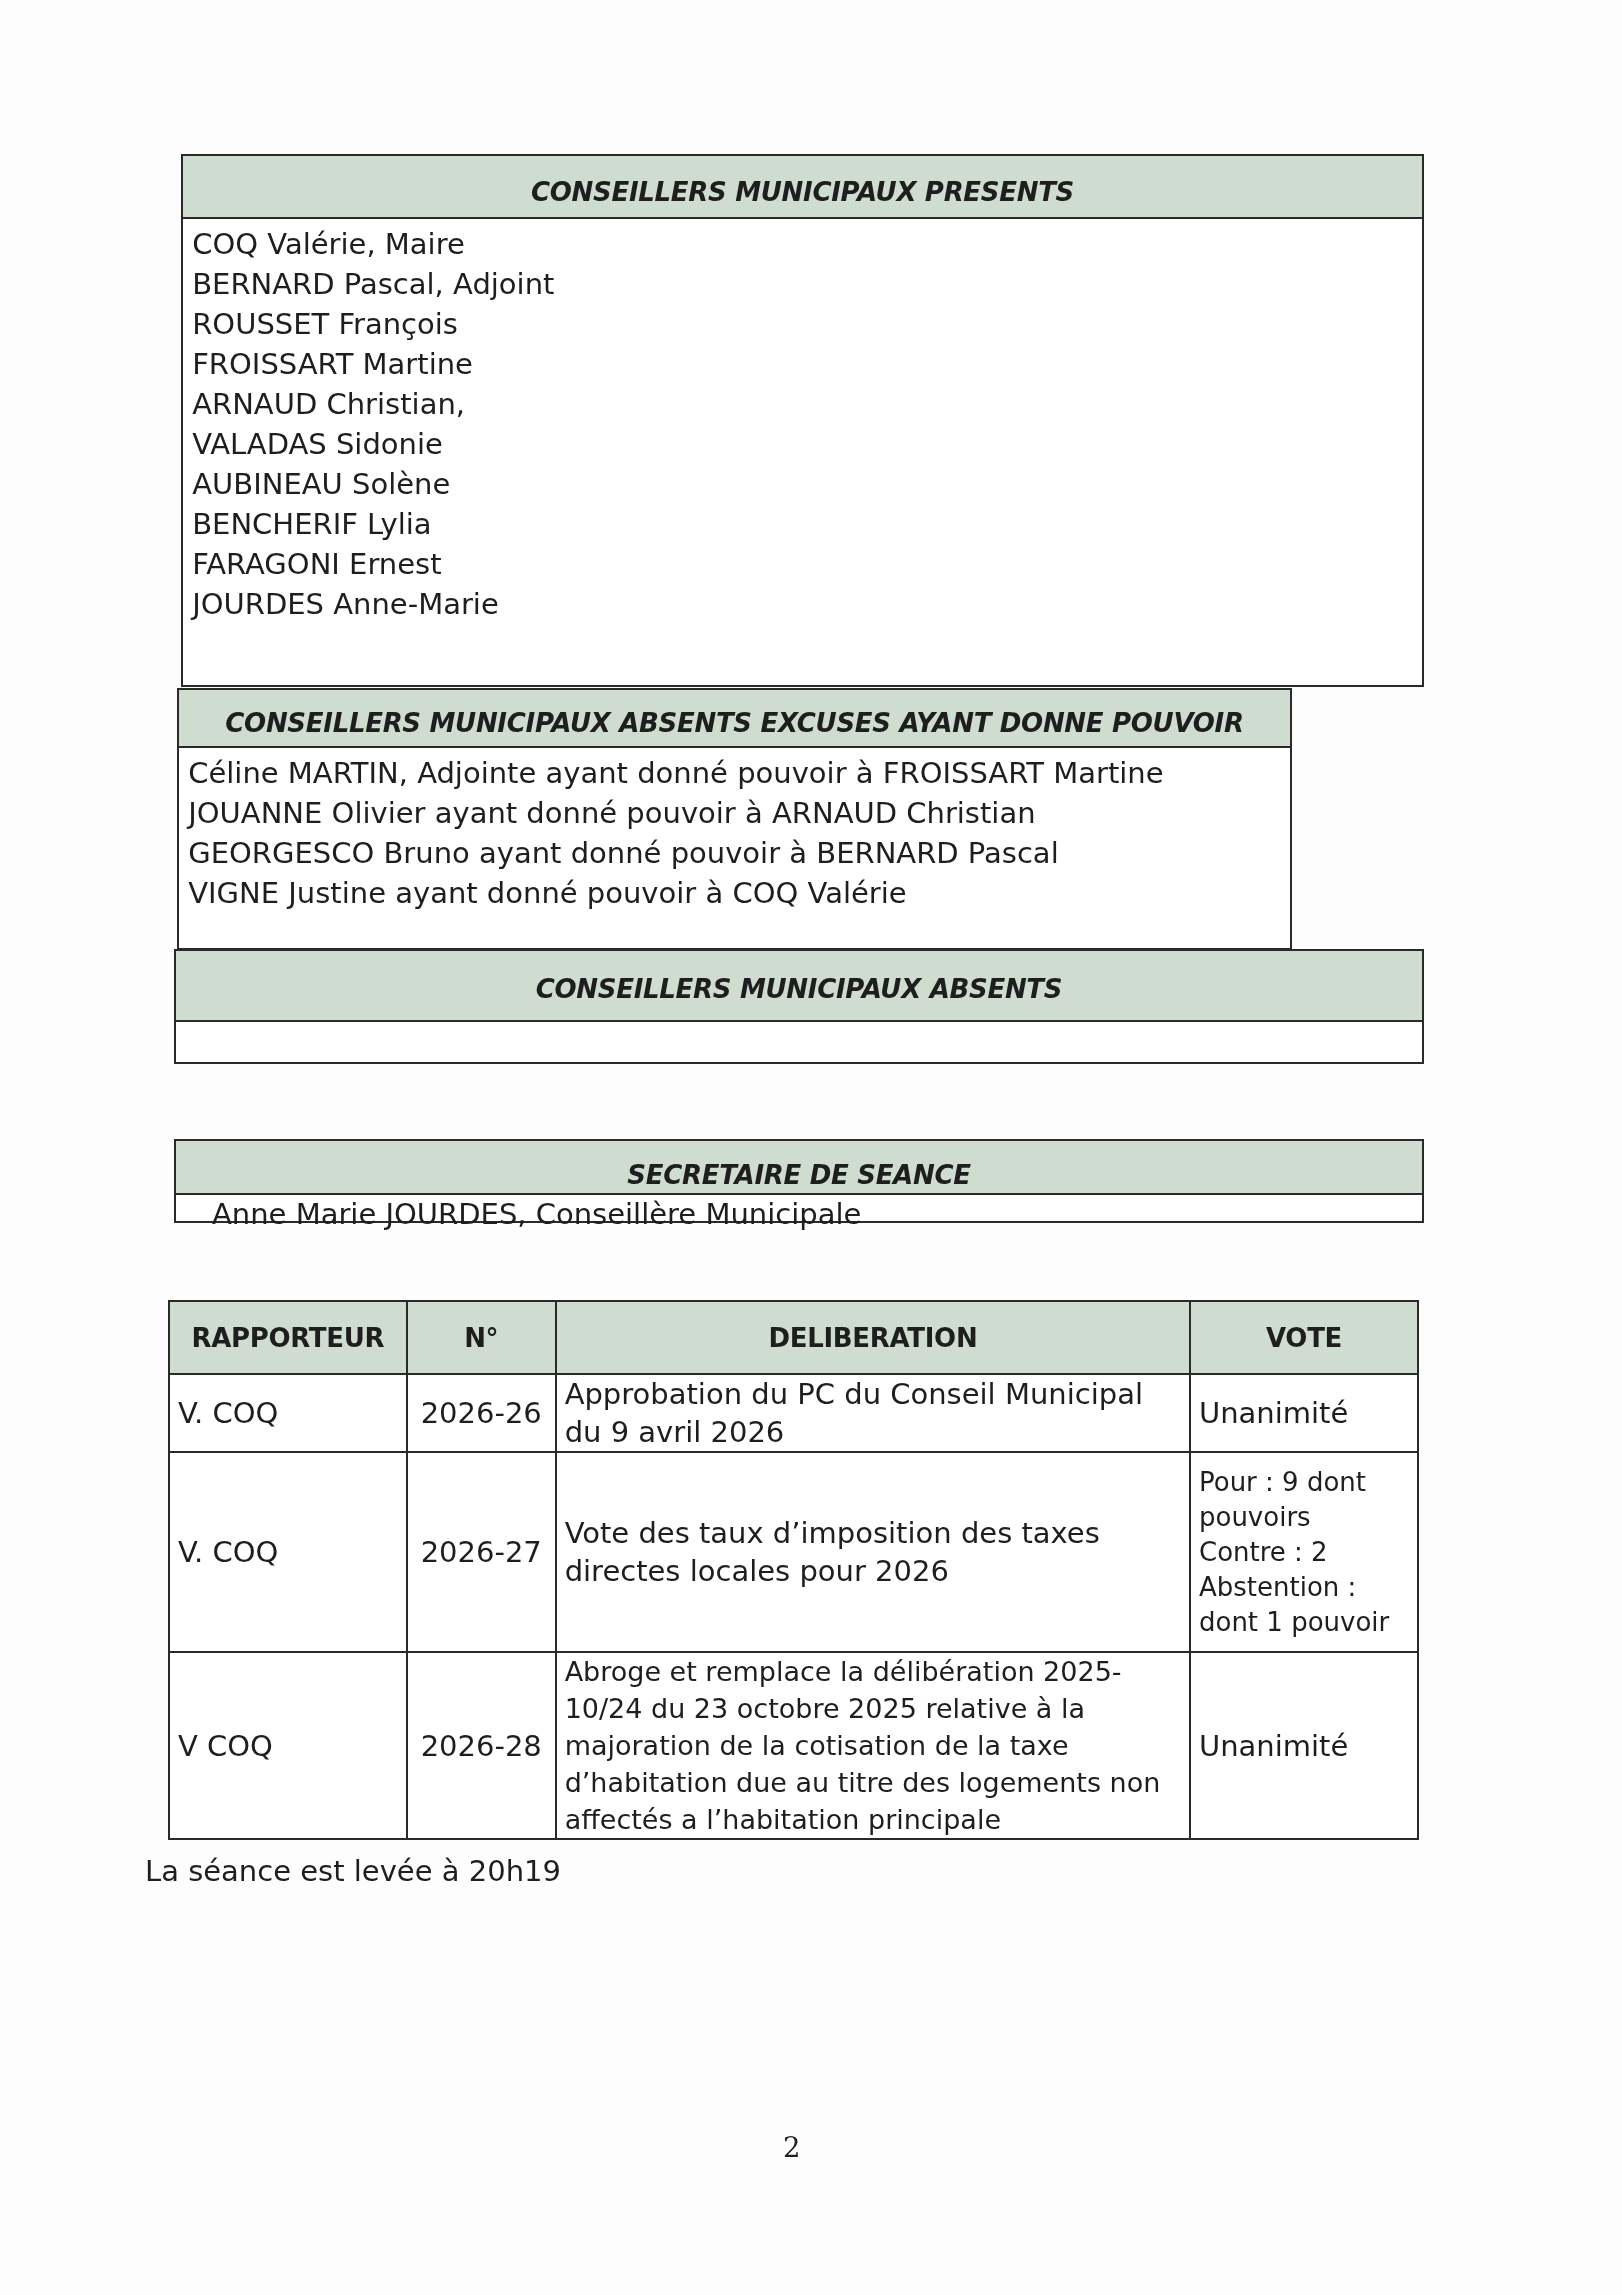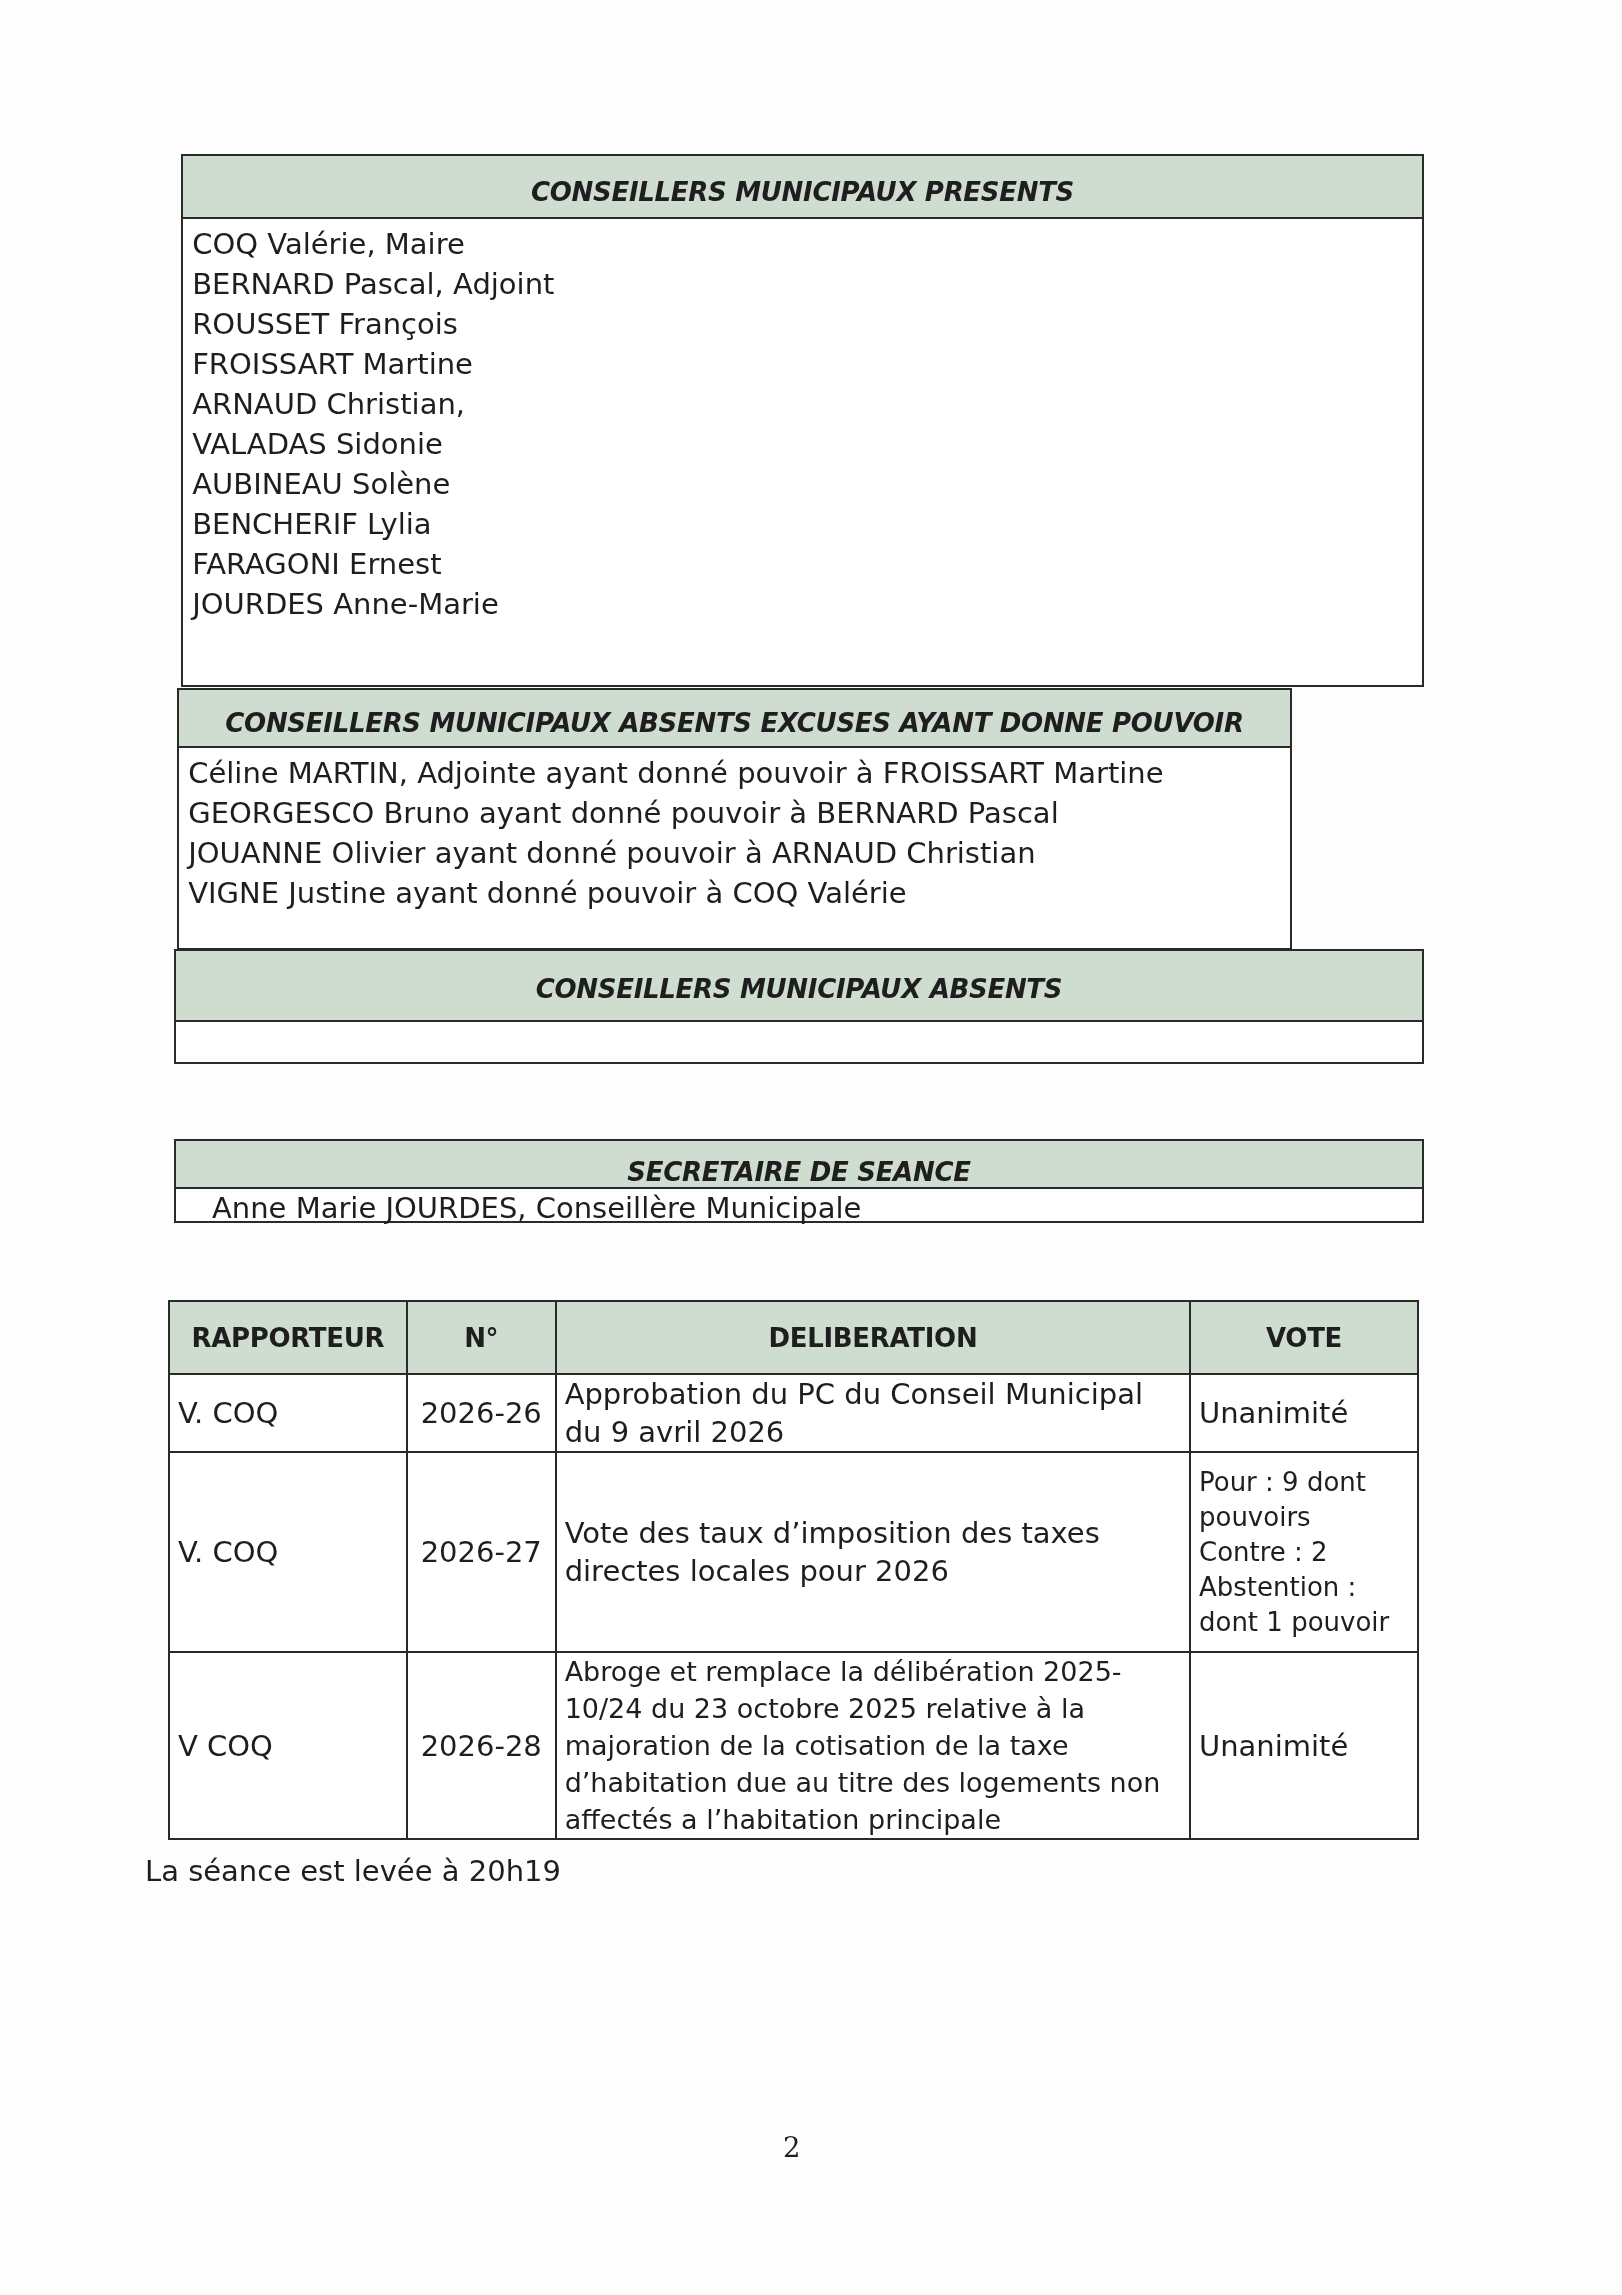--- a/index.html
+++ b/index.html
@@ -33,21 +33,21 @@
     #sec-present { left: 181px; top: 154px; width: 1243px; height: 533px; }
     #sec-present .hdr { height: 63px; padding-top: 10.5px; }
 
     #sec-excused { left: 177px; top: 688px; width: 1115px; height: 262px; border-top: none; }
     #sec-excused .hdr { height: 60px; border-top: 2px solid #2a2a2a; padding-top: 10.5px; }
 
     #sec-absent { left: 174px; top: 949px; width: 1250px; height: 115px; border-top: none; }
     #sec-absent .hdr { height: 73px; border-top: 2px solid #2a2a2a; padding-top: 6.5px; }
 
     #sec-secretary { left: 174px; top: 1139px; width: 1250px; height: 84px; }
-    #sec-secretary .hdr { height: 48px; padding-top: 15px; }
+    #sec-secretary .hdr { height: 54px; padding-top: 15px; }
     #sec-secretary .lines { padding-top: 1.3px; line-height: 37px; padding-left: 36px; }
 
     #delib-table {
       position: absolute; left: 168px; top: 1300px; width: 1251px;
       border-collapse: collapse; table-layout: fixed;
       font-size: 29px; background: #fff;
     }
     #delib-table th, #delib-table td {
       border: 2px solid #2a2a2a; padding: 0 7.9px; box-sizing: border-box;
     }
@@ -88,22 +88,22 @@
     <div>BENCHERIF Lylia</div>
     <div>FARAGONI Ernest</div>
     <div>JOURDES Anne-Marie</div>
   </div>
 </div>
 
 <div class="box" id="sec-excused">
   <div class="hdr">CONSEILLERS MUNICIPAUX ABSENTS EXCUSES AYANT DONNE POUVOIR</div>
   <div class="lines">
     <div>Céline MARTIN, Adjointe ayant donné pouvoir à FROISSART Martine</div>
+    <div>JOUANNE Olivier ayant donné pouvoir à ARNAUD Christian</div>
     <div>GEORGESCO Bruno ayant donné pouvoir à BERNARD Pascal</div>
-    <div>JOUANNE Olivier ayant donné pouvoir à ARNAUD Christian</div>
     <div>VIGNE Justine ayant donné pouvoir à COQ Valérie</div>
   </div>
 </div>
 
 <div class="box" id="sec-absent">
   <div class="hdr">CONSEILLERS MUNICIPAUX ABSENTS</div>
   <div class="lines"></div>
 </div>
 
 <div class="box" id="sec-secretary">

